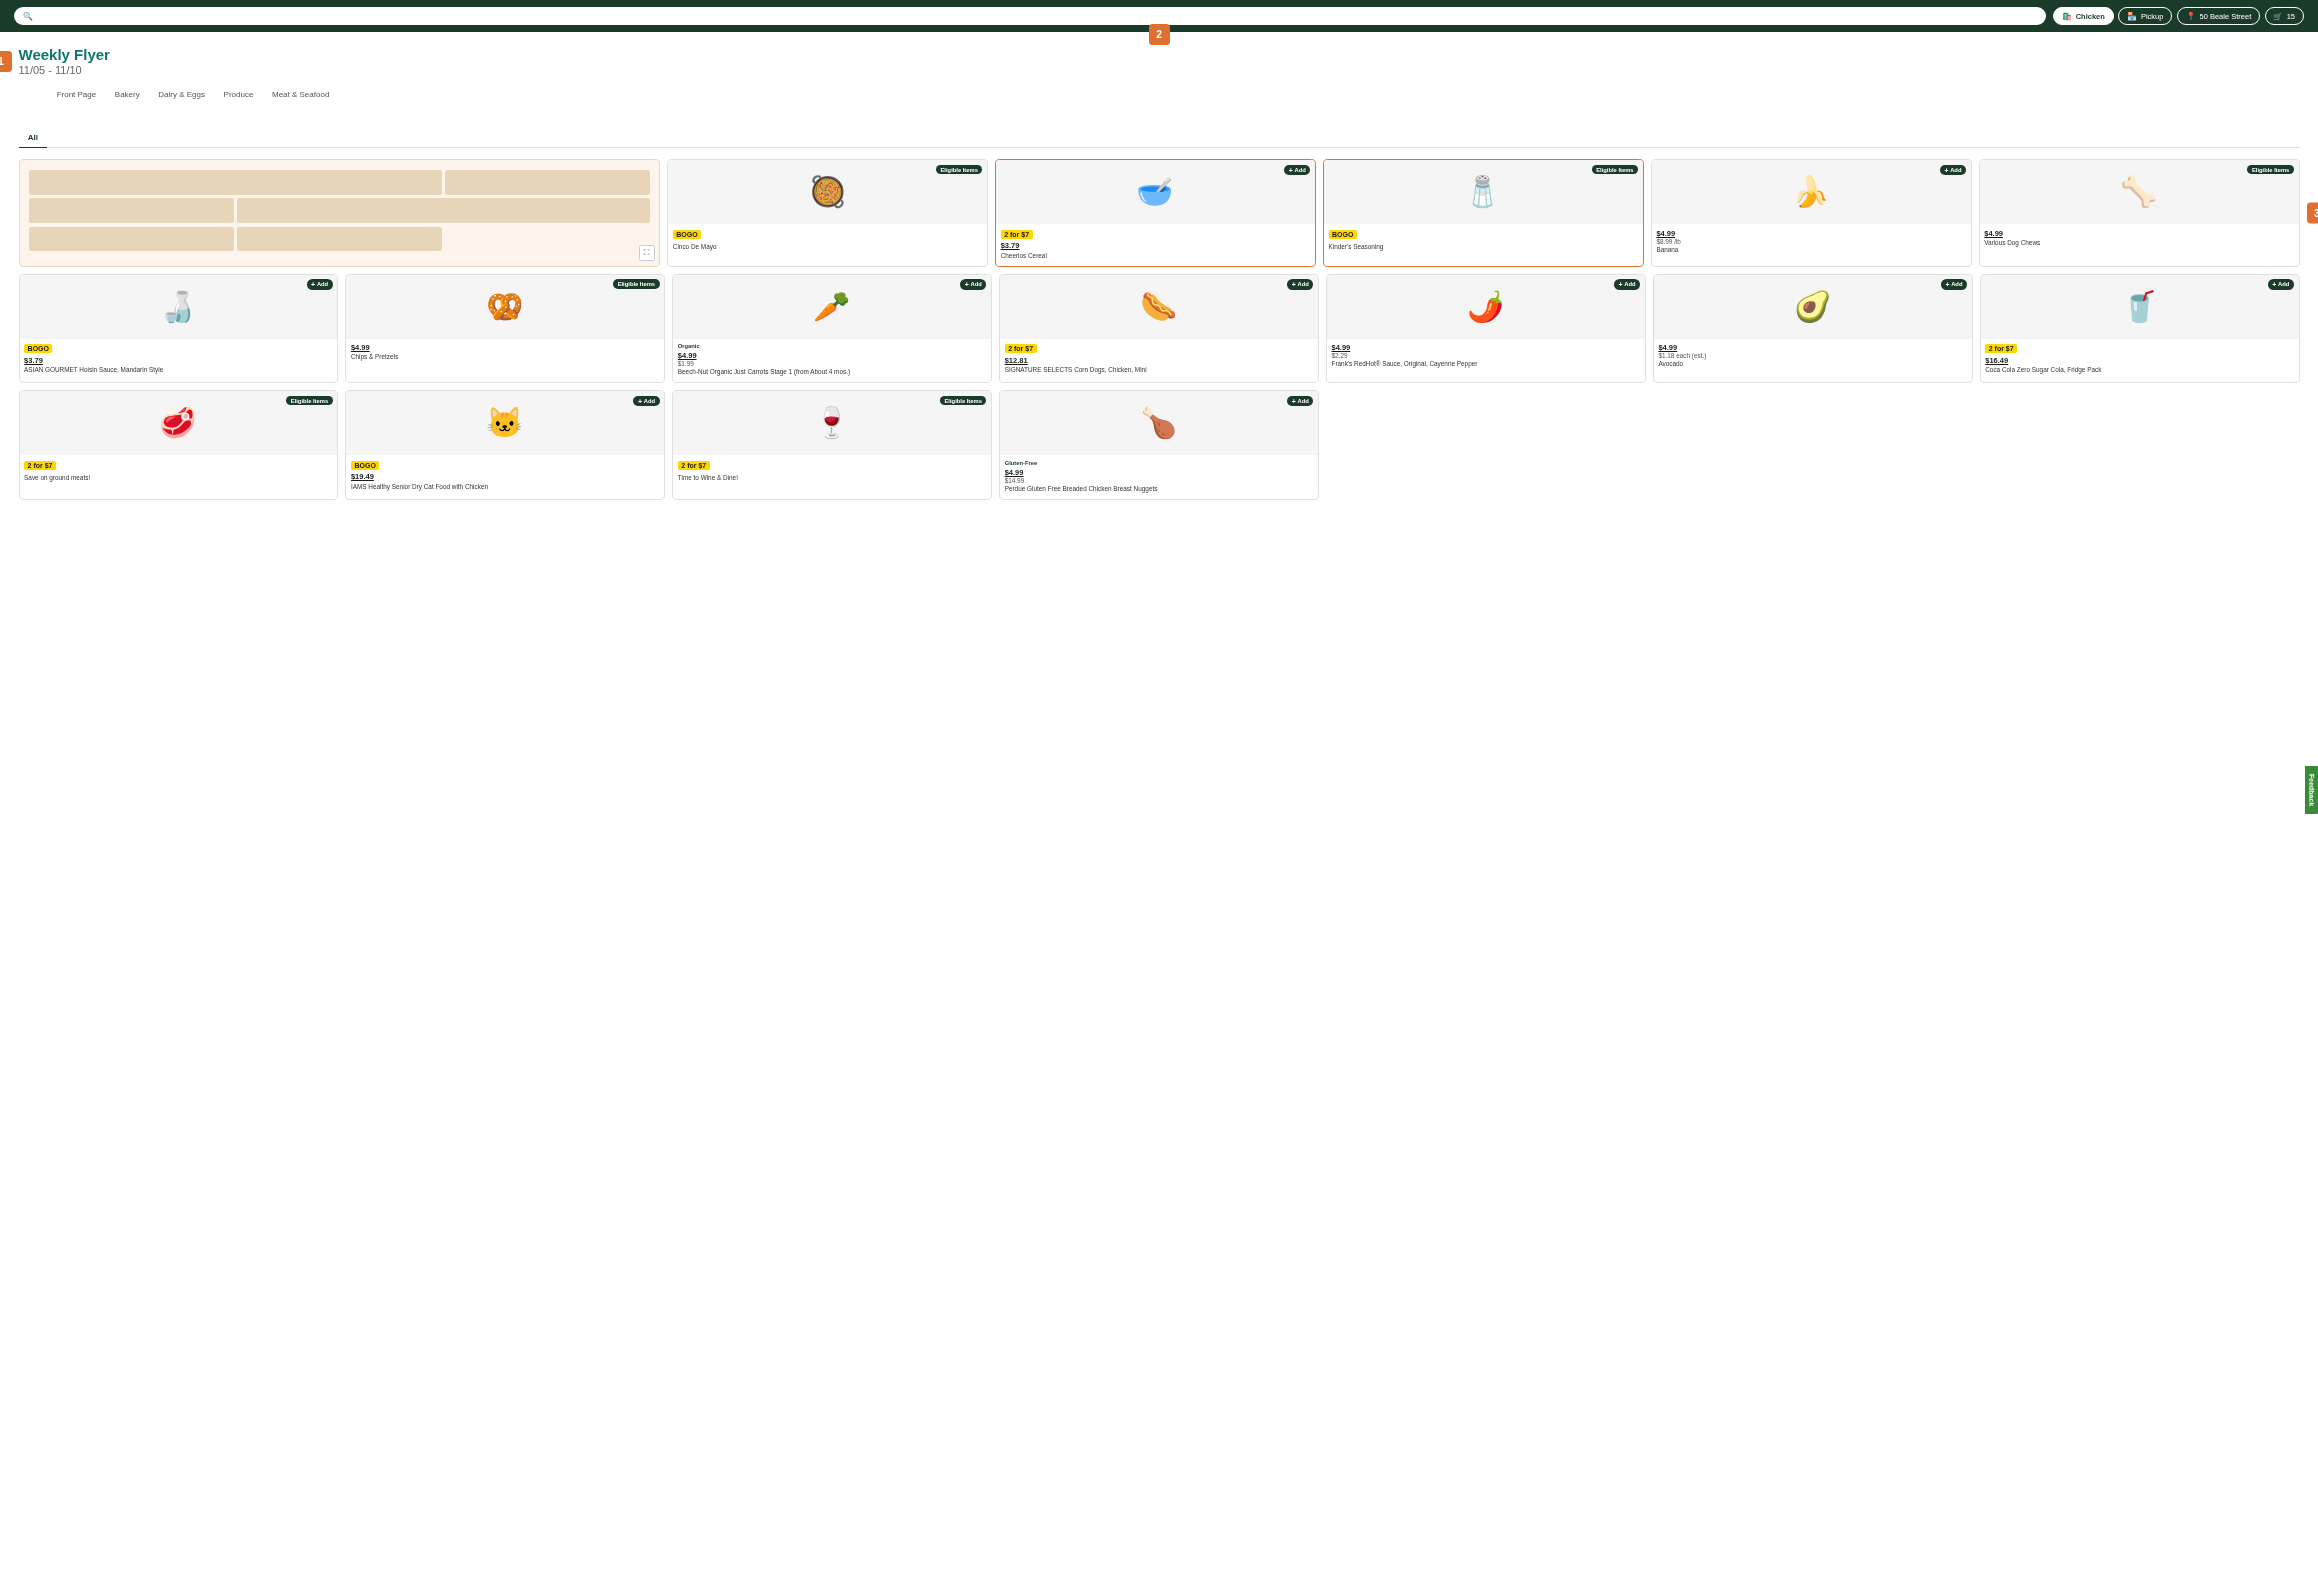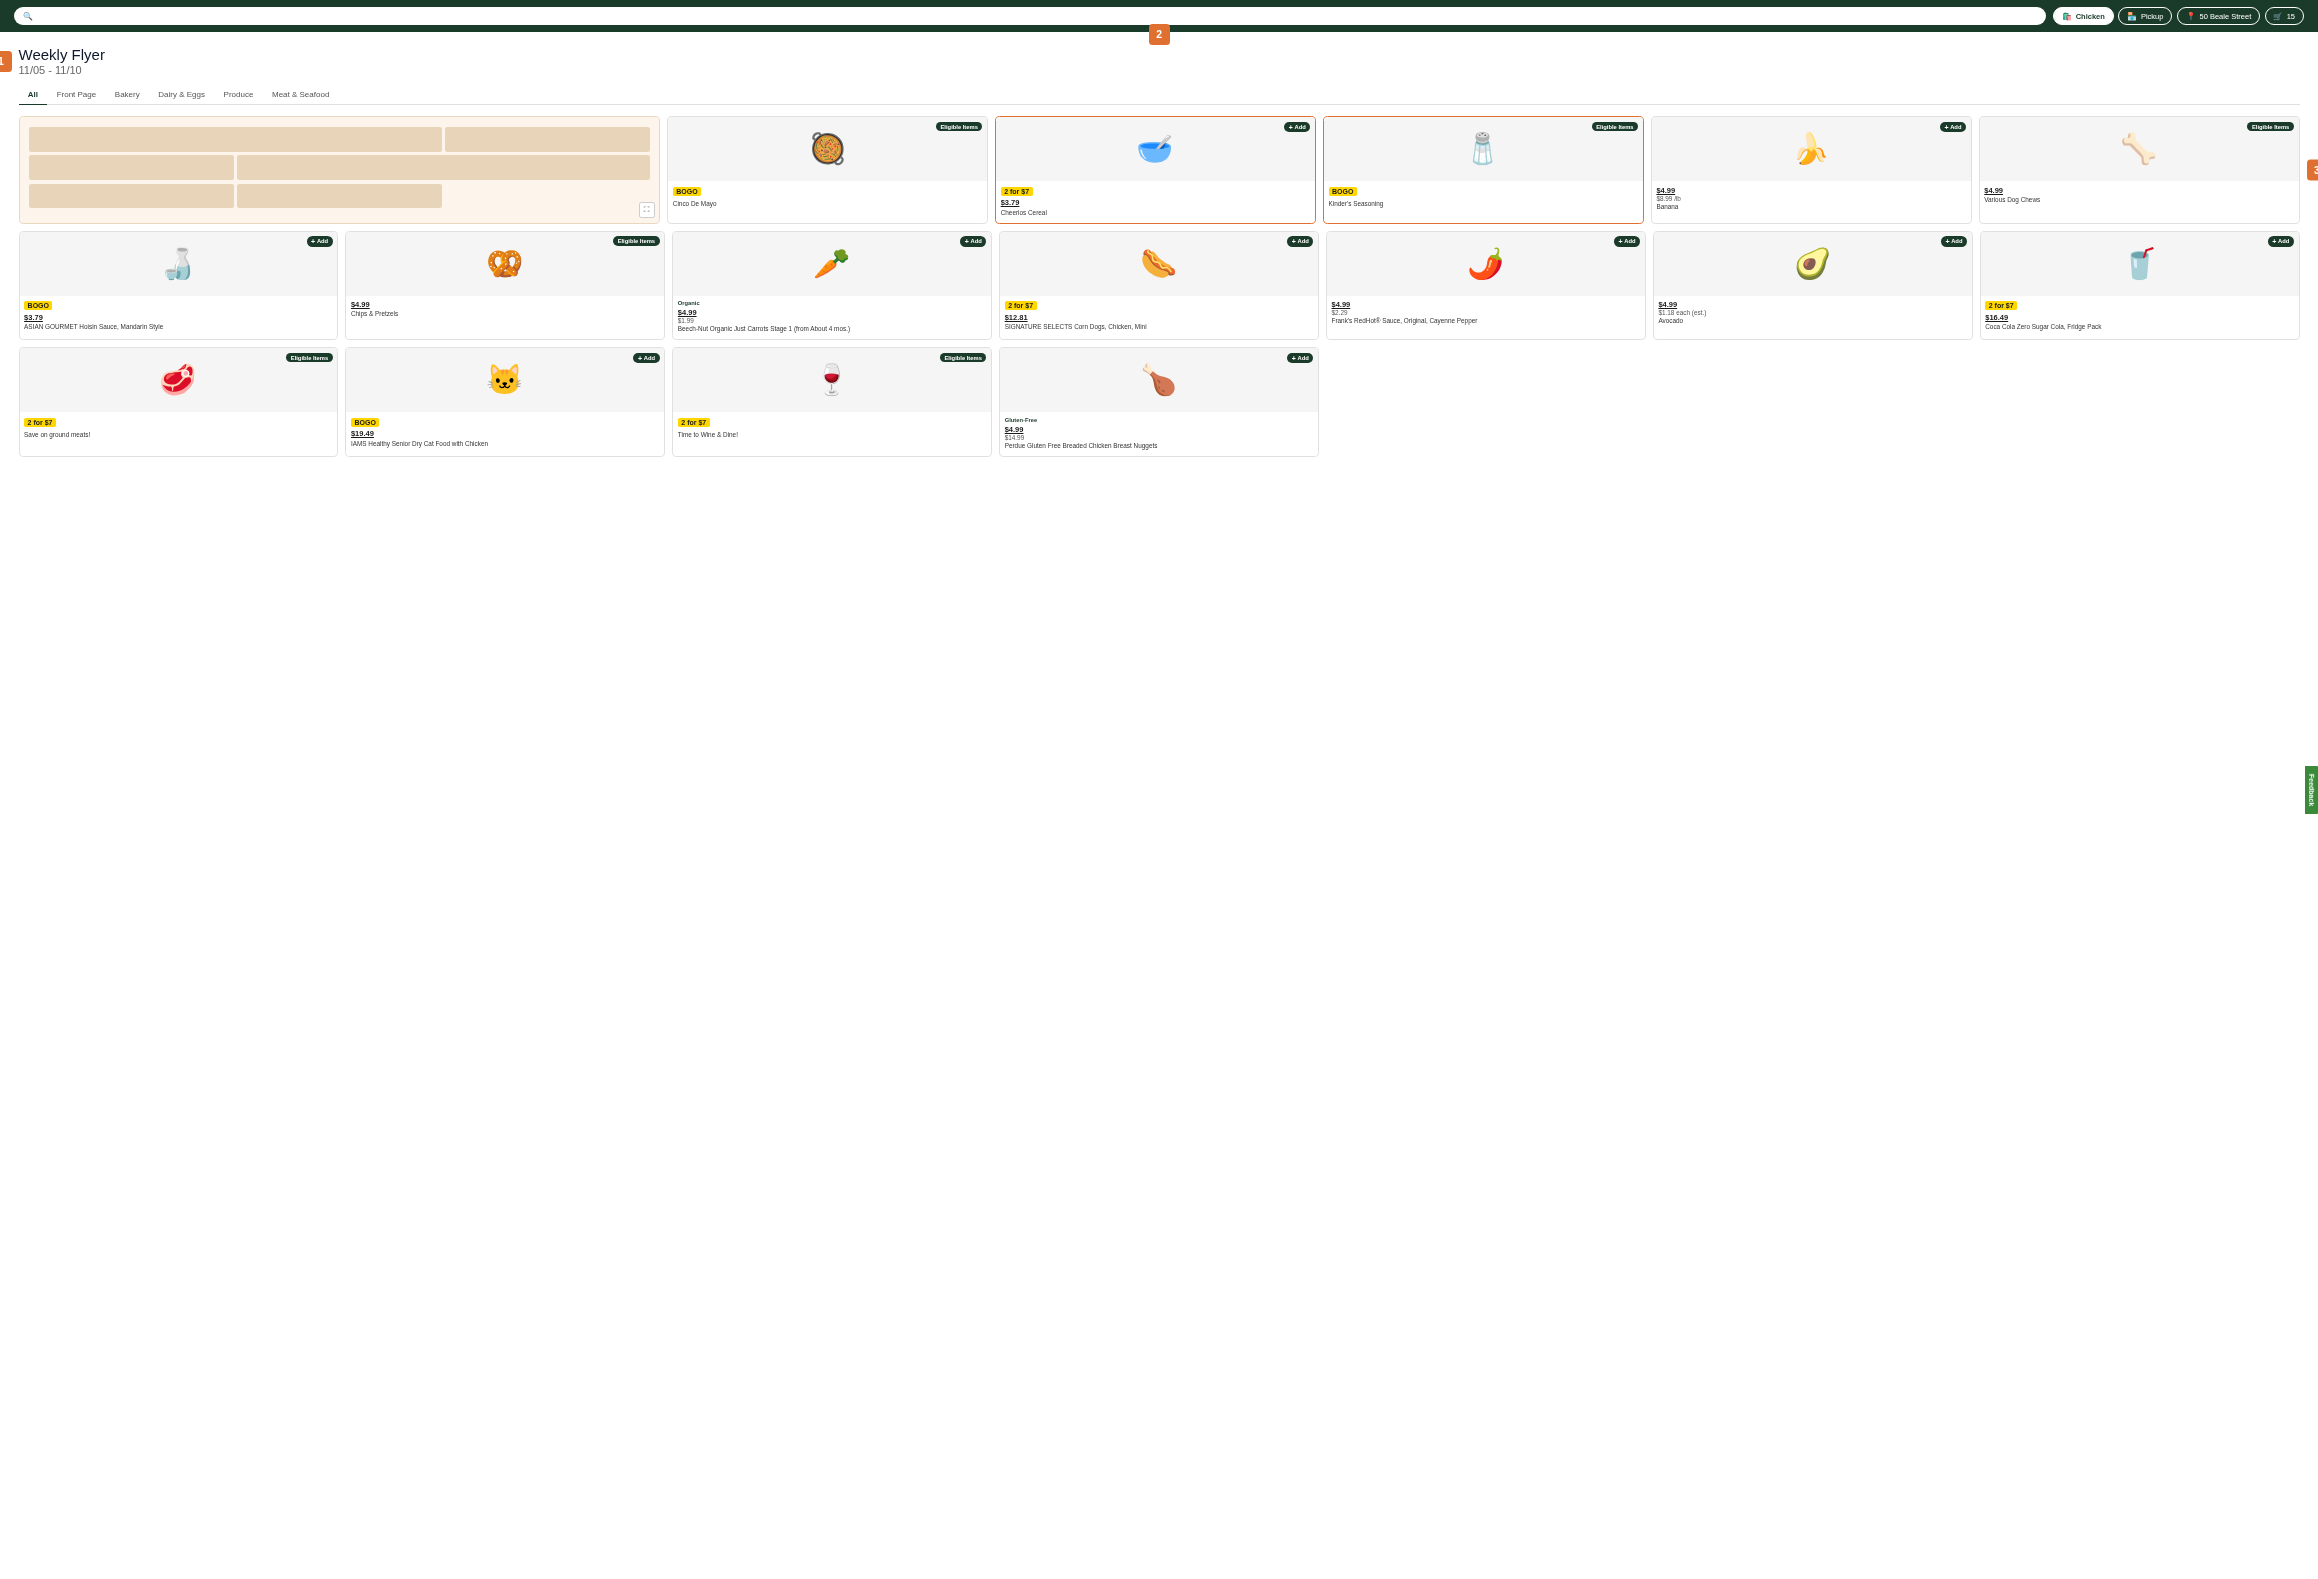--- a/index.html
+++ b/index.html
@@ -37,30 +37,30 @@
     .nav-btn.active { background: #fff; color: #1a3a2a; font-weight: 600; }
     .nav-btn .btn-icon { font-size: 8px; }
     .cart-btn {
       background: transparent; border: 0.9px solid #fff; color: #fff;
       border-radius: 11.6px; padding: 3.5px 8px; font-size: 7.5px; cursor: pointer;
       display: flex; align-items: center; gap: 3.5px;
     }
 
     
     .main-content { padding: 14px 18.5px; }
-    .page-title { font-size: 15px; font-weight: 400; color: #0f172a; }
+    .page-title { font-size: 15px; font-weight: 700; color: #0f766e; }
     .page-dates { font-size: 11px; color: #666; margin-top: 1.2px; }
 
     
     .tabs { display: flex; gap: 0; border-bottom: 1.2px solid #e0e0e0; margin-bottom: 11.6px; }
     .tab {
       padding: 4.6px 9.3px; font-size: 8px; color: #555; cursor: pointer;
       border-bottom: 1.2px solid transparent; margin-bottom: -1.2px; font-weight: 500;
     }
-    .tab.active { color: #1a3a2a; border-bottom: 1.2px solid #1a3a2a; font-weight: 600; }
+    .tab.active { color: #1a3a2a; border-bottom: 1.2px solid #1a3a2a; font-weight: 600; margin-top: 43px; }
 
     .product-card {
       border: 0.6px solid #e0e0e0;
       border-radius: 4.6px;
       overflow: hidden;
       position: relative;
       background: #fff;
       display: flex;
       flex-direction: column;
     }

